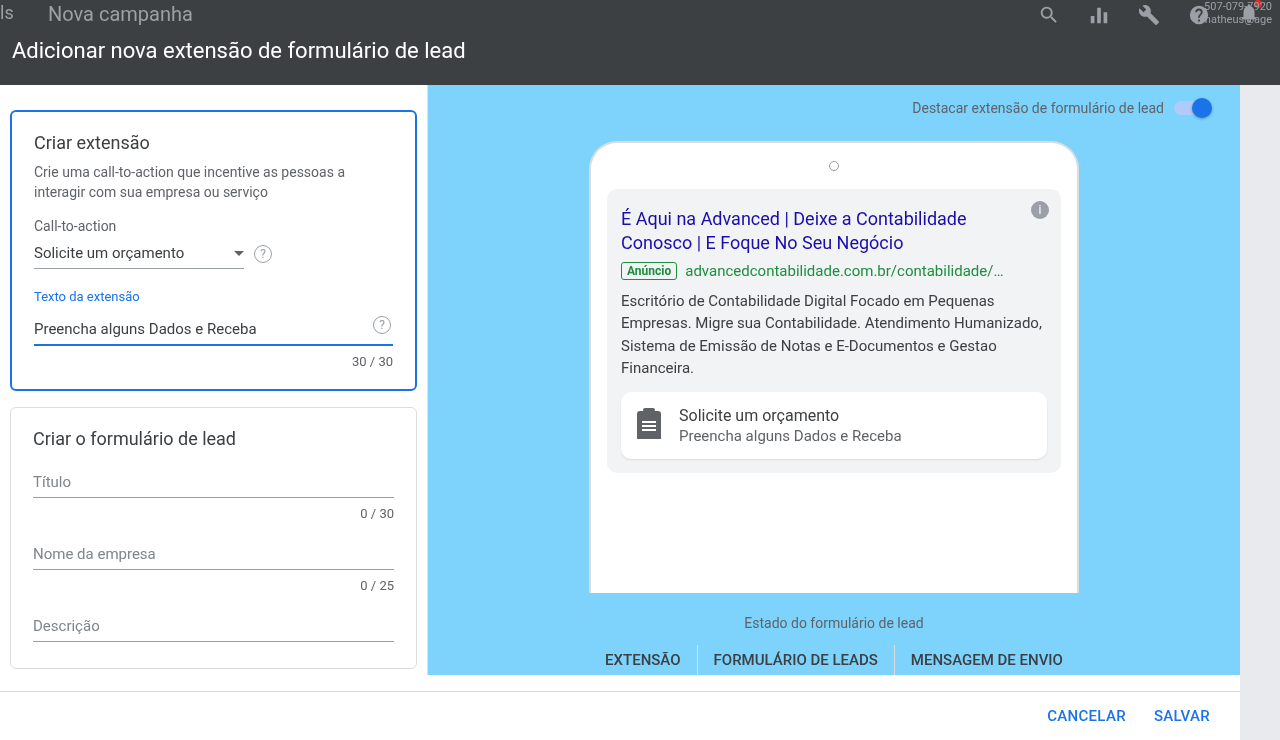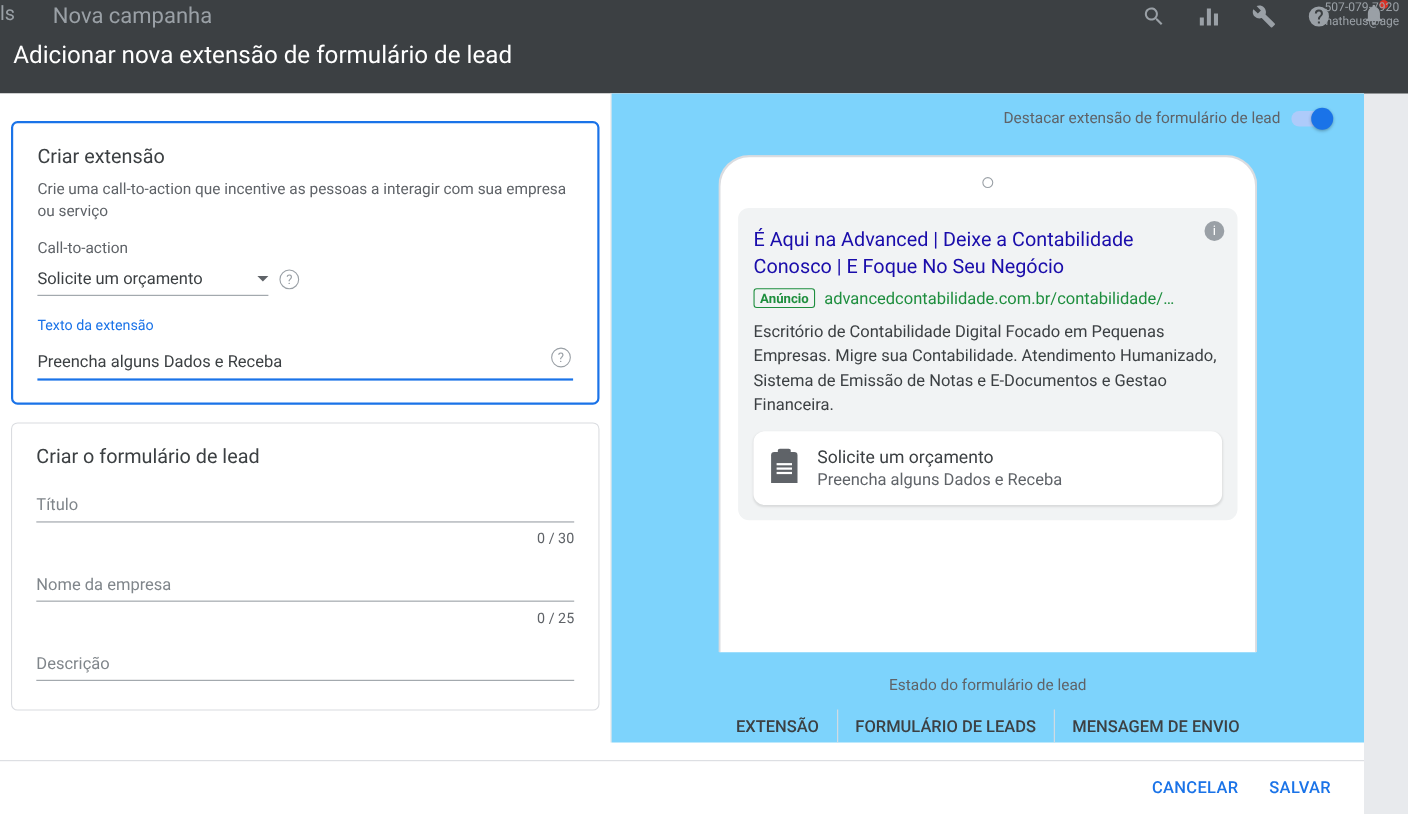--- a/index.html
+++ b/index.html
@@ -3,21 +3,21 @@
 <meta charset="utf-8">
 <style>
 *{box-sizing:border-box;margin:0;padding:0;font-family:Roboto,Arial,sans-serif}
 body{background:#fff;width:1280px;height:740px;overflow:hidden;position:relative}
 .top-bg{position:absolute;top:0;left:0;right:0;height:85px;background:#3c4043;z-index:0}
 .top-campaign{position:absolute;top:2px;left:20px;color:#9aa0a6;font-size:20px;font-weight:400;z-index:2}
 .top-ls{position:absolute;top:2px;left:0;color:#9aa0a6;font-size:18px;z-index:2}
 .top-icons{position:absolute;top:2px;right:20px;display:flex;gap:28px;align-items:center;z-index:2;color:#9aa0a6}
 .modal-title{position:absolute;top:38px;left:12px;color:#fff;font-size:22px;font-weight:400;z-index:3}
 .content{position:absolute;top:85px;left:0;right:40px;bottom:65px;display:flex;background:#fff;z-index:3}
-.left-panel{width:556px;padding:25px 10px 10px 10px;overflow-y:auto;border-right:1px solid #e0e0e0}
+.left-panel{width:428px;padding:25px 10px 10px 10px;overflow-y:auto;border-right:1px solid #e0e0e0}
 .right-panel{flex:1;background:#7dd3fc;display:flex;flex-direction:column;padding:15px 30px 0 30px;position:relative}
 .card{border:1px solid #dadce0;border-radius:6px;padding:20px 22px;margin-bottom:16px}
 .card.active{border:2px solid #1a73e8}
 .card-title{font-size:18px;color:#3c4043;font-weight:400;margin-bottom:10px}
 .card-desc{font-size:14px;color:#5f6368;line-height:1.4;margin-bottom:16px}
 .field-label{font-size:14px;color:#5f6368;margin-bottom:4px}
 .field-label.blue{color:#1a73e8;font-size:13px}
 .select-row{display:flex;align-items:center;gap:10px;margin-bottom:20px}
 .select-box{display:flex;align-items:center;justify-content:space-between;width:210px;border-bottom:1px solid #9aa0a6;padding:6px 0;cursor:pointer}
 .select-box span{font-size:15px;color:#3c4043}
@@ -105,20 +105,21 @@
           <span>Solicite um orçamento</span>
           <div class="chev"></div>
         </div>
         <div class="help-circle">?</div>
       </div>
       <div class="field-label blue">Texto da extensão</div>
       <div class="text-input-wrap">
         <input class="text-input" value="Preencha alguns Dados e Receba" style="">
         <div class="help-circle input-help">?</div>
       </div>
+      <div class="counter">30 / 30</div>
     </div>
 
     <div class="card">
       <div class="card-title">Criar o formulário de lead</div>
       <div class="form-field">
         <input placeholder="Título" style="">
       </div>
       <div class="counter">0 / 30</div>
       <div class="form-field">
         <input placeholder="Nome da empresa" style="">

